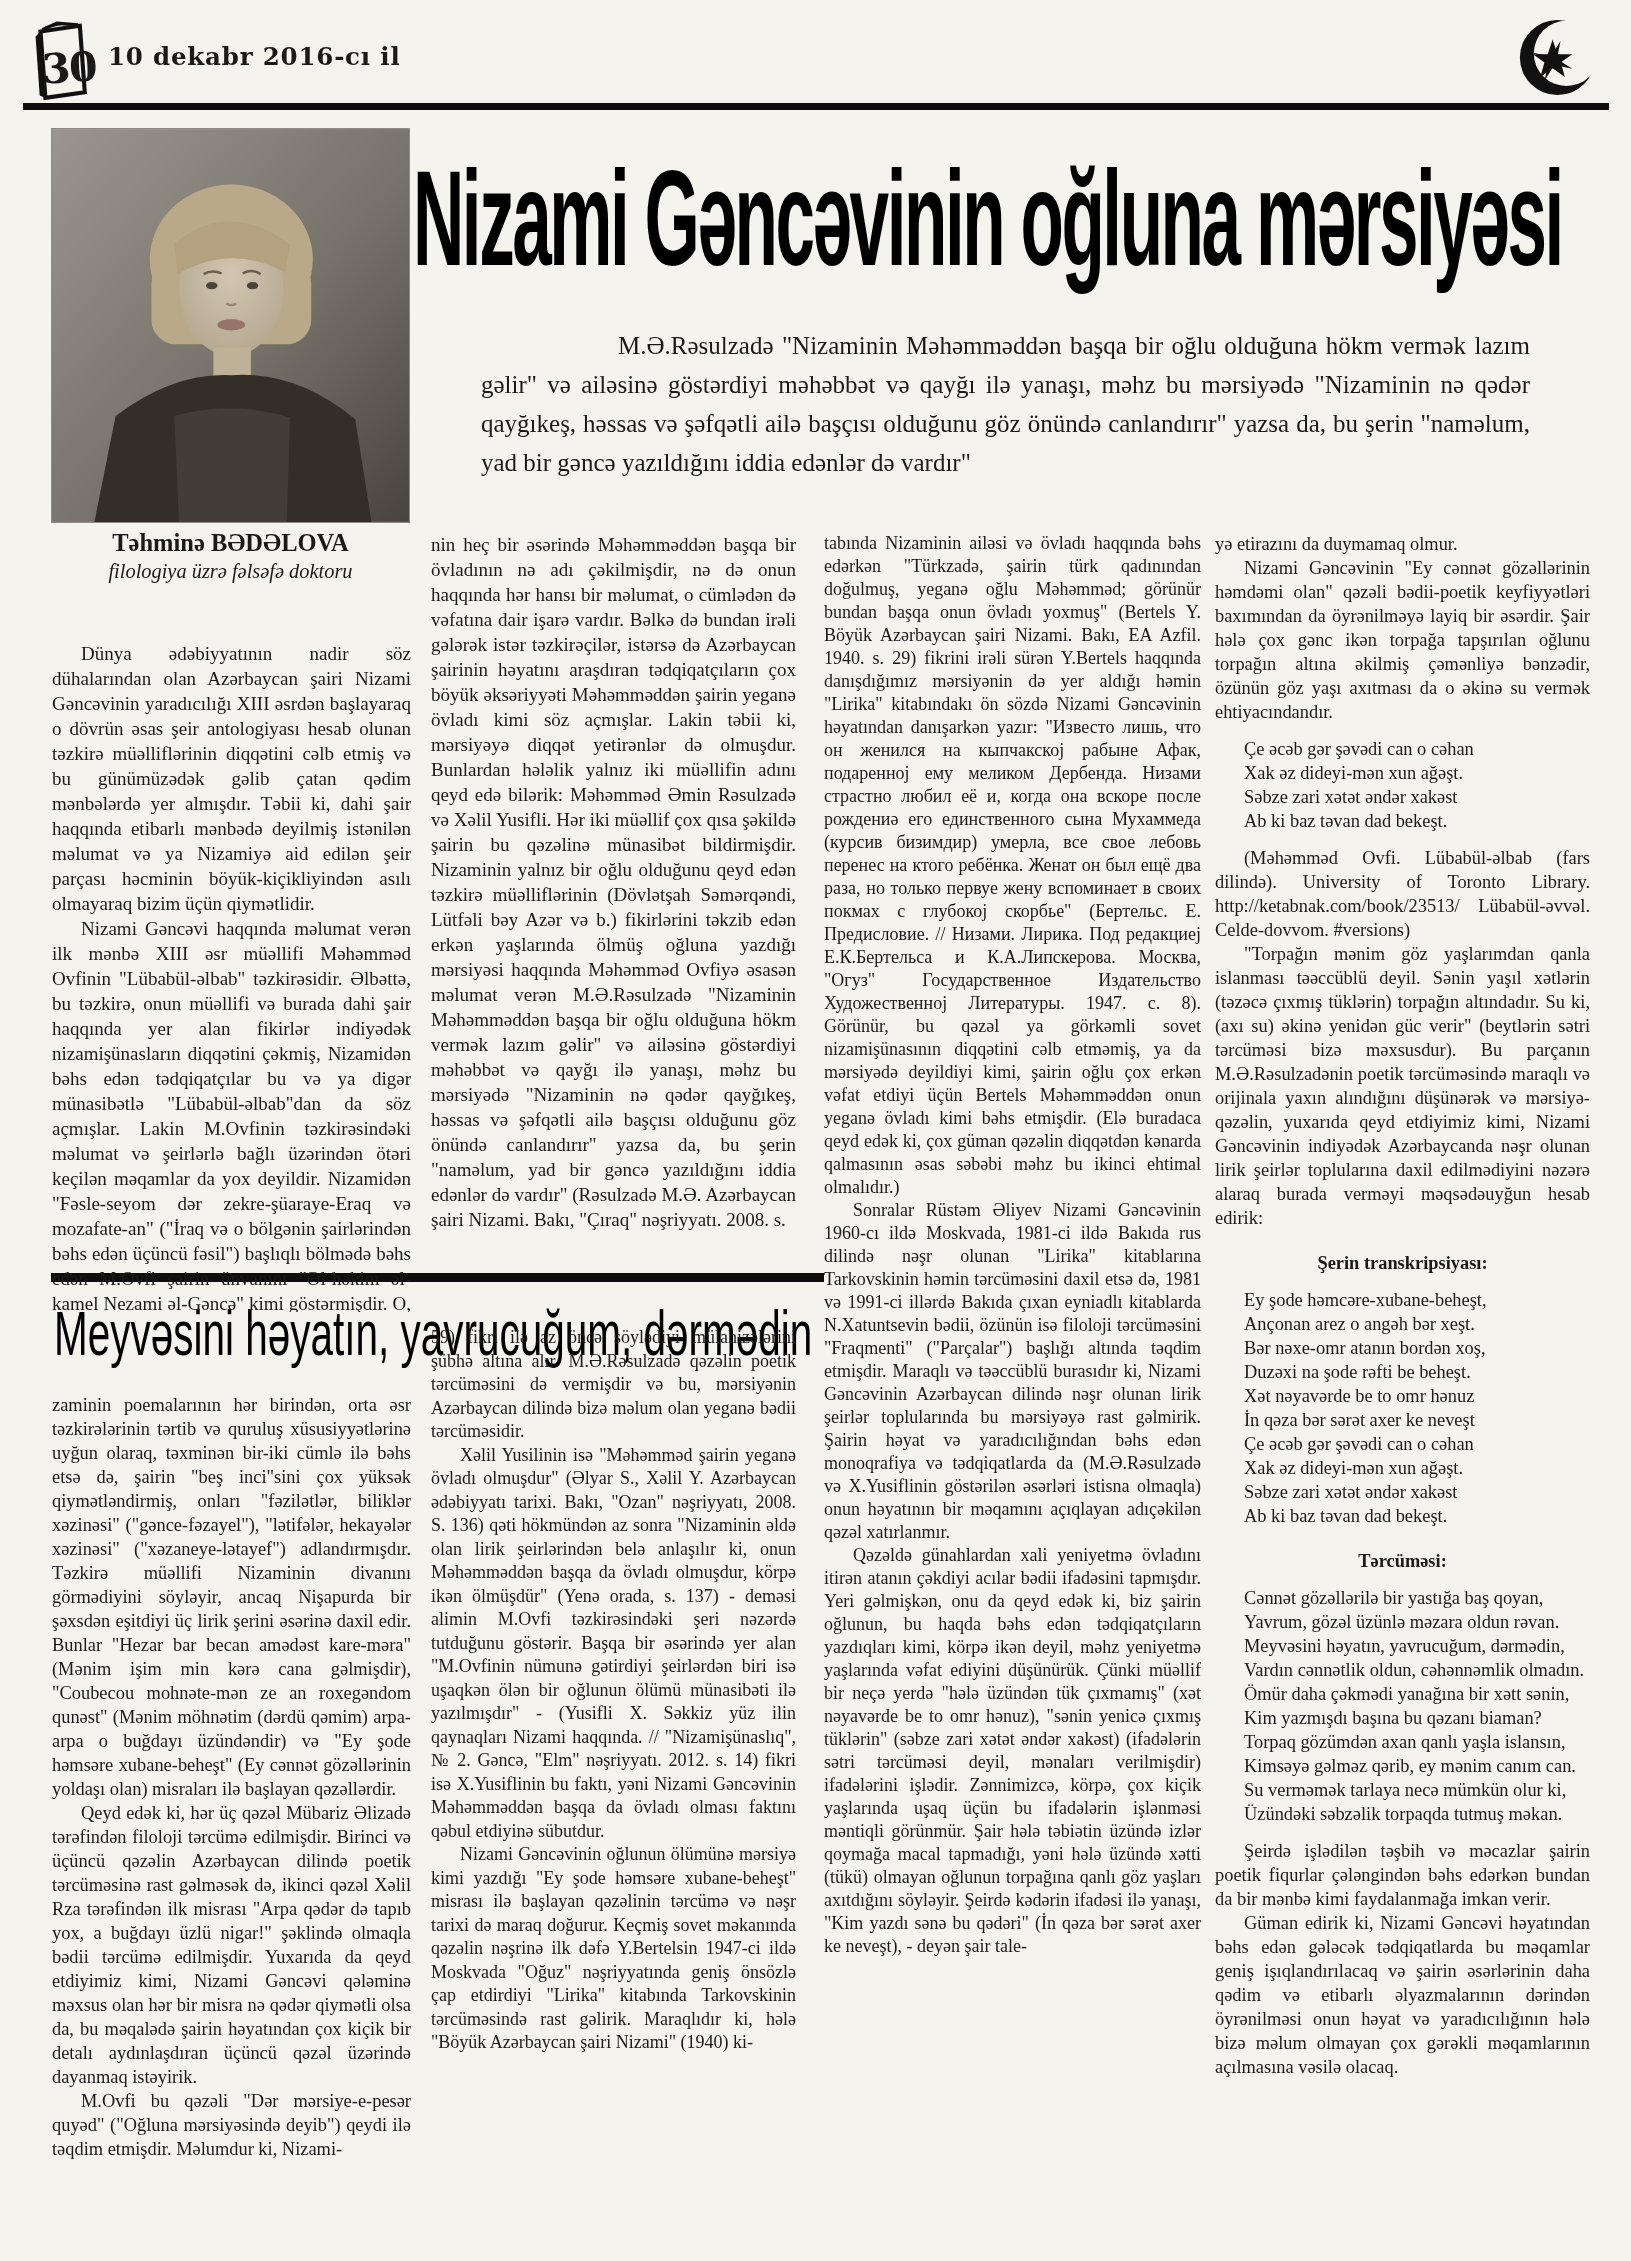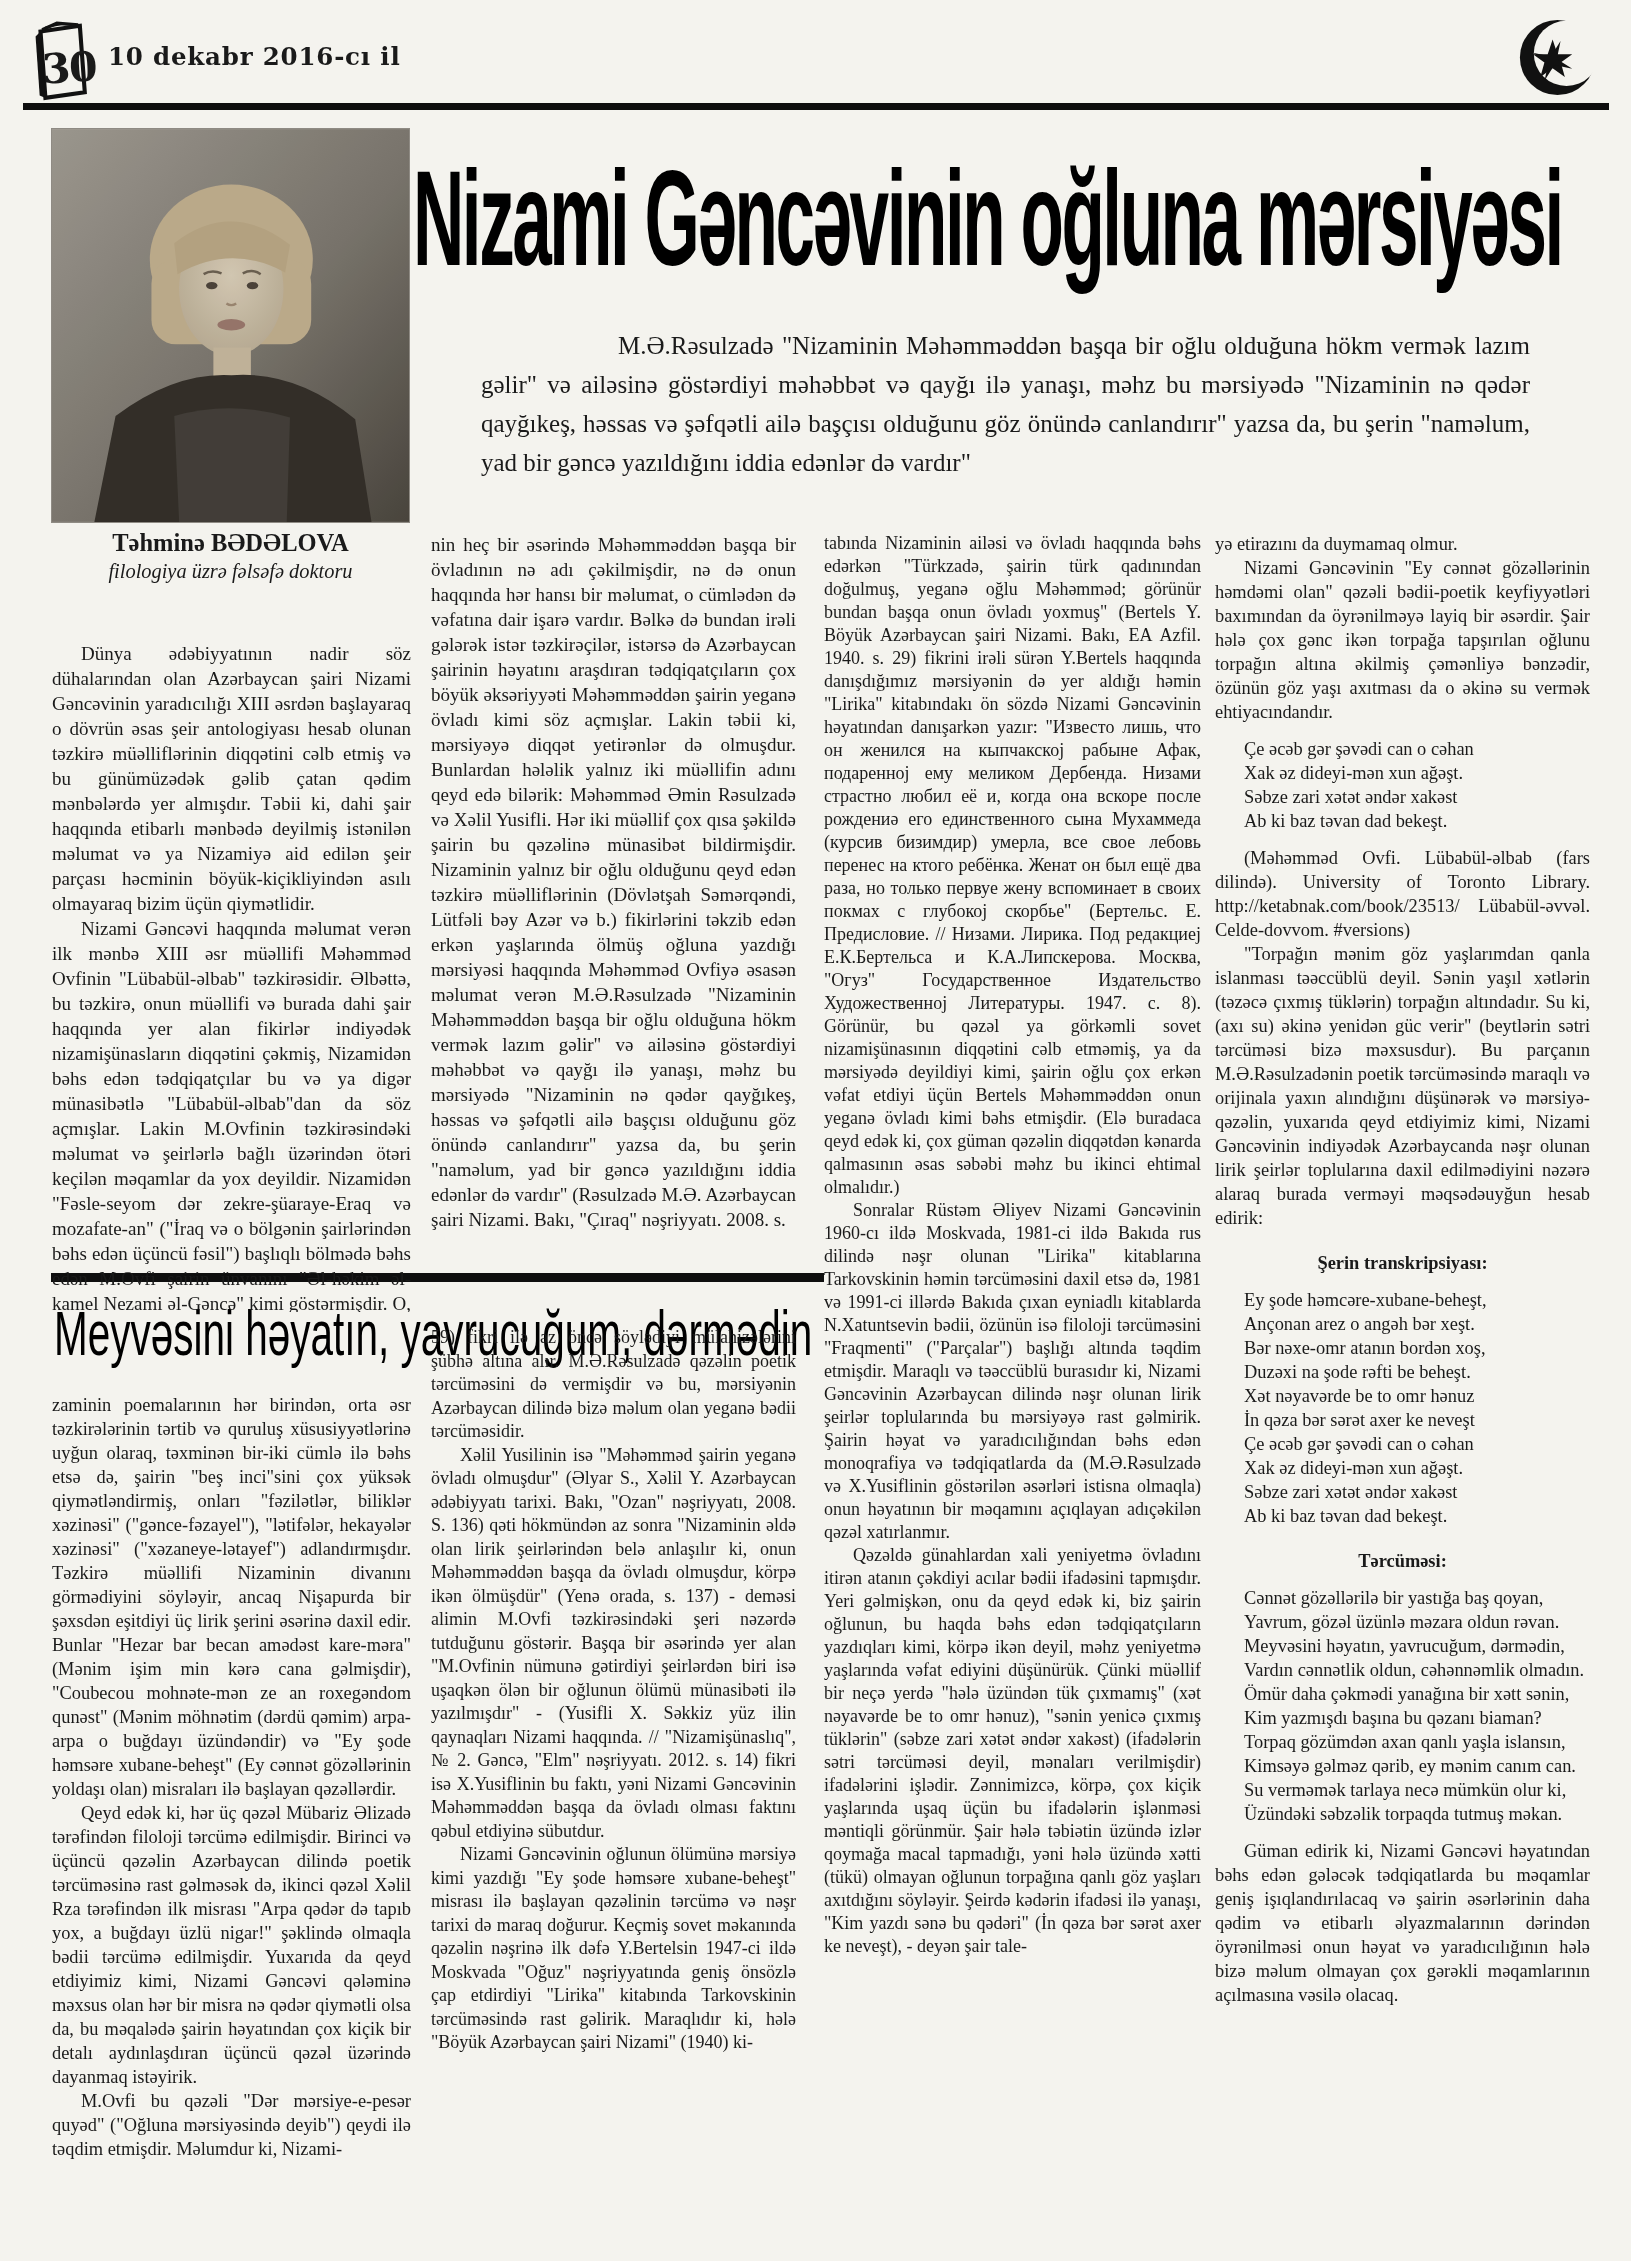--- a/index.html
+++ b/index.html
@@ -160,20 +160,21 @@
       <div>Yavrum, gözəl üzünlə məzara oldun rəvan.</div>
       <div>Meyvəsini həyatın, yavrucuğum, dərmədin,</div>
       <div>Vardın cənnətlik oldun, cəhənnəmlik olmadın.</div>
       <div>Ömür daha çəkmədi yanağına bir xətt sənin,</div>
       <div>Kim yazmışdı başına bu qəzanı biaman?</div>
       <div>Torpaq gözümdən axan qanlı yaşla islansın,</div>
       <div>Kimsəyə gəlməz qərib, ey mənim canım can.</div>
       <div>Su verməmək tarlaya necə mümkün olur ki,</div>
       <div>Üzündəki səbzəlik torpaqda tutmuş məkan.</div>
     </div>
+    <p class="bp">Şeirdə işlədilən təşbih və məcazlar şairin poetik fiqurlar çələngindən bəhs edərkən bundan da bir mənbə kimi faydalanmağa imkan verir.</p>
     <p class="bp">Güman edirik ki, Nizami Gəncəvi həyatından bəhs edən gələcək tədqiqatlarda bu məqamlar geniş işıqlandırılacaq və şairin əsərlərinin daha qədim və etibarlı əlyazmalarının dərindən öyrənilməsi onun həyat və yaradıcılığının hələ bizə məlum olmayan çox gərəkli məqamlarının açılmasına vəsilə olacaq.</p>
   </div>
 <div class="col" id="c1b">
     <p class="bp ni">zaminin poemalarının hər birindən, orta əsr təzkirələrinin tərtib və quruluş xüsusiyyətlərinə uyğun olaraq, təxminən bir-iki cümlə ilə bəhs etsə də, şairin "beş inci"sini çox yüksək qiymətləndirmiş, onları "fəzilətlər, biliklər xəzinəsi" ("gənce-fəzayel"), "lətifələr, hekayələr xəzinəsi" ("xəzaneye-lətayef") adlandırmışdır. Təzkirə müəllifi Nizaminin divanını görmədiyini söyləyir, ancaq Nişapurda bir şəxsdən eşitdiyi üç lirik şerini əsərinə daxil edir. Bunlar "Hezar bar becan amədəst kare-məra" (Mənim işim min kərə cana gəlmişdir), "Coubecou mohnəte-mən ze an roxegəndom qunəst" (Mənim möhnətim (dərdü qəmim) arpa-arpa o buğdayı üzündəndir) və "Ey şode həmsəre xubane-beheşt" (Ey cənnət gözəllərinin yoldaşı olan) misraları ilə başlayan qəzəllərdir.</p>
     <p class="bp">Qeyd edək ki, hər üç qəzəl Mübariz Əlizadə tərəfindən filoloji tərcümə edilmişdir. Birinci və üçüncü qəzəlin Azərbaycan dilində poetik tərcüməsinə rast gəlməsək də, ikinci qəzəl Xəlil Rza tərəfindən ilk misrası "Arpa qədər də tapıb yox, a buğdayı üzlü nigar!" şəklində olmaqla bədii tərcümə edilmişdir. Yuxarıda da qeyd etdiyimiz kimi, Nizami Gəncəvi qələminə məxsus olan hər bir misra nə qədər qiymətli olsa da, bu məqalədə şairin həyatından çox kiçik bir detalı aydınlaşdıran üçüncü qəzəl üzərində dayanmaq istəyirik.</p>
     <p class="bp">M.Ovfi bu qəzəli "Dər mərsiye-e-pesər quyəd" ("Oğluna mərsiyəsində deyib") qeydi ilə təqdim etmişdir. Məlumdur ki, Nizami-</p>
   </div>
 <div class="col" id="c2b">
     <p class="bp ni">59) fikri ilə az öncə söylədiyi mülahizələrini şübhə altına alır. M.Ə.Rəsulzadə qəzəlin poetik tərcüməsini də vermişdir və bu, mərsiyənin Azərbaycan dilində bizə məlum olan yeganə bədii tərcüməsidir.</p>
     <p class="bp">Xəlil Yusilinin isə "Məhəmməd şairin yeganə övladı olmuşdur" (Əlyar S., Xəlil Y. Azərbaycan ədəbiyyatı tarixi. Bakı, "Ozan" nəşriyyatı, 2008. S. 136) qəti hökmündən az sonra "Nizaminin əldə olan lirik şeirlərindən belə anlaşılır ki, onun Məhəmməddən başqa da övladı olmuşdur, körpə ikən ölmüşdür" (Yenə orada, s. 137) - deməsi alimin M.Ovfi təzkirəsindəki şeri nəzərdə tutduğunu göstərir. Başqa bir əsərində yer alan "M.Ovfinin nümunə gətirdiyi şeirlərdən biri isə uşaqkən ölən bir oğlunun ölümü münasibəti ilə yazılmışdır" - (Yusifli X. Səkkiz yüz ilin qaynaqları Nizami haqqında. // "Nizamişünaslıq", № 2. Gəncə, "Elm" nəşriyyatı. 2012. s. 14) fikri isə X.Yusiflinin bu faktı, yəni Nizami Gəncəvinin Məhəmməddən başqa da övladı olması faktını qəbul etdiyinə sübutdur.</p>

